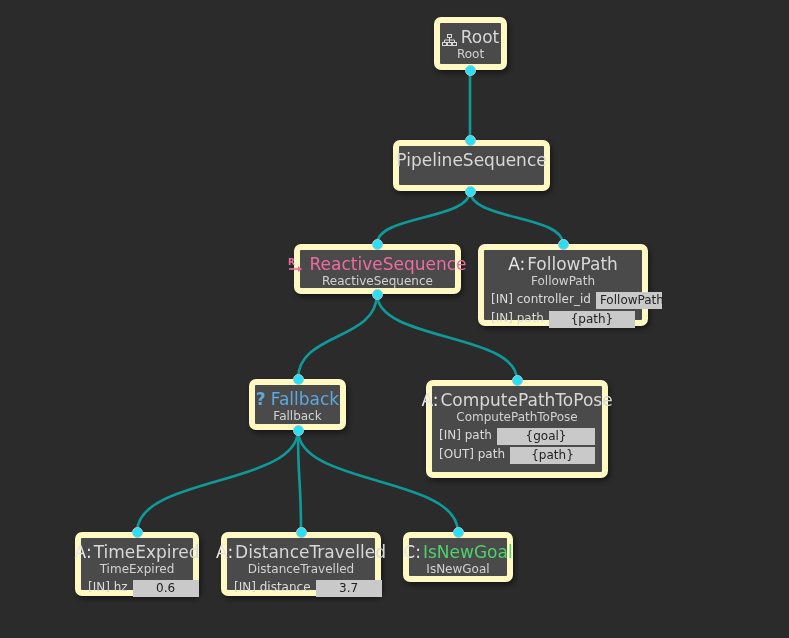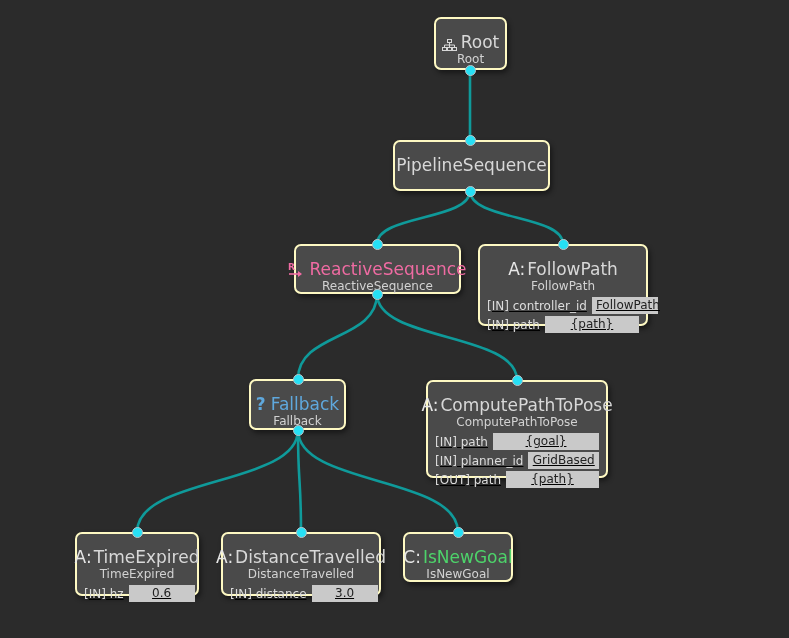--- a/index.html
+++ b/index.html
@@ -19,24 +19,24 @@
     position: absolute;
     left: 0; top: 0;
     width: 789px;
     height: 638px;
     pointer-events: none;
   }
   .node {
     position: absolute;
     box-sizing: border-box;
     background: #4a4a4a;
-    border: 2px solid #fef9c3;
+    border: 6px solid #fef9c3;
     border-radius: 7px;
     box-shadow: 2px 3px 5px rgba(0,0,0,0.45);
-    padding: 13px 7px 5px 7px;
+    padding: 4px 7px 5px 7px;
     display: flex;
     flex-direction: column;
     align-items: stretch;
   }
   .node-title {
     display: flex;
     align-items: center;
     justify-content: center;
     gap: 2px;
     font-size: 17px;
@@ -64,26 +64,25 @@
     margin-top: 0px;
   }
   .ports {
     margin-top: 3px;
     display: flex;
     flex-direction: column;
     gap: 2px;
   }
   .port-row {
     display: flex;
-    align-items: flex-end;
+    align-items: flex-start;
     gap: 5px;
     font-size: 12px;
     line-height: 15px;
     white-space: nowrap;
-    text-decoration: underline;
   }
   .port-label { color: #dcdcdc; }
   .port-value {
     background: #c9c9c9;
     color: #222;
     text-align: center;
     font-size: 12px;
     line-height: 15px;
     padding: 1px 4px;
     flex: 1 1 auto;
@@ -195,24 +194,20 @@
           <span class="title-prefix">A:</span>
           <span class="title-text c-action">ComputePathToPose</span>
         </div>
         <div class="node-sub">ComputePathToPose</div>
         <div class="ports">
           <div class="port-row">
             <span class="port-label">[IN] path</span>
             <span class="port-value">{goal}</span>
           </div>
           <div class="port-row">
-            <span class="port-label">[IN] planner_id</span>
-            <span class="port-value">GridBased</span>
-          </div>
-          <div class="port-row">
             <span class="port-label">[OUT] path</span>
             <span class="port-value">{path}</span>
           </div>
         </div>
       </div>
       <div class="node" style="left: 75px; top: 532px; width: 124px; height: 64px;">
         <div class="node-title">
           <span class="title-prefix">A:</span>
           <span class="title-text c-action">TimeExpired</span>
         </div>
@@ -226,21 +221,21 @@
       </div>
       <div class="node" style="left: 221px; top: 532px; width: 160px; height: 64px;">
         <div class="node-title">
           <span class="title-prefix">A:</span>
           <span class="title-text c-action">DistanceTravelled</span>
         </div>
         <div class="node-sub">DistanceTravelled</div>
         <div class="ports">
           <div class="port-row">
             <span class="port-label">[IN] distance</span>
-            <span class="port-value">3.0</span>
+            <span class="port-value">3.7</span>
           </div>
         </div>
       </div>
       <div class="node" style="left: 403px; top: 532px; width: 110px; height: 50px;">
         <div class="node-title">
           <span class="title-prefix">C:</span>
           <span class="title-text c-condition">IsNewGoal</span>
         </div>
         <div class="node-sub">IsNewGoal</div>
       </div>

